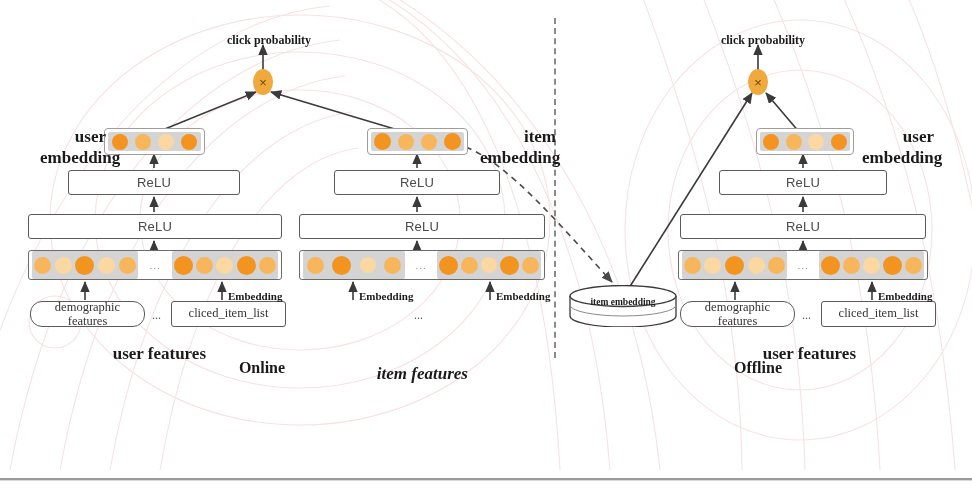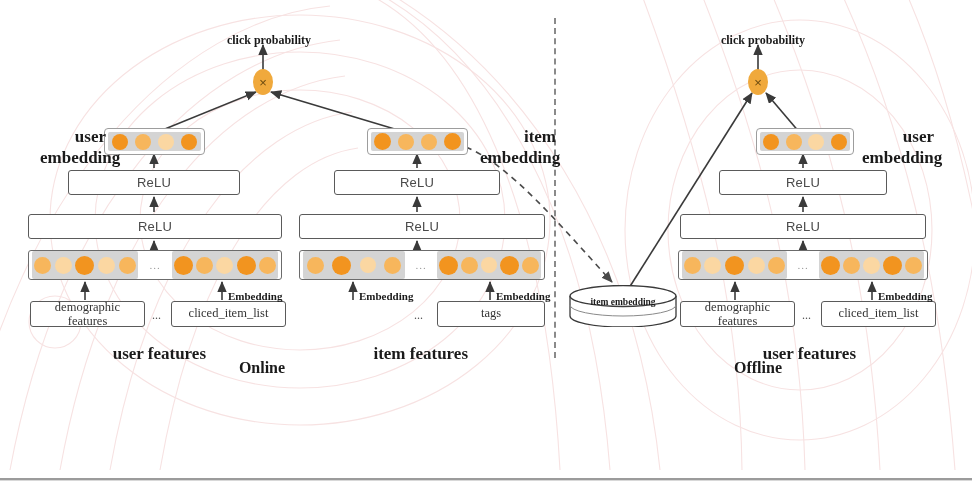--- a/index.html
+++ b/index.html
@@ -51,21 +51,21 @@
     letter-spacing: .2px;
     color: #4a4a4a;
   }
   .feature-box {
     font-size: 12.5px;
     color: #333333;
     text-align: center;
     line-height: 1.05;
     padding: 0 4px;
   }
-  .feature-box.two-line { line-height: 1.15; }
+  .feature-box.two-line { line-height: 1.15; border-radius: 12px; }
 
   
   .emb-strip {
     border: 1.3px solid #6b6b6b;
     border-radius: 3px;
     background: #ffffff;
     display: flex;
     align-items: center;
     padding: 0 3px;
   }
@@ -345,23 +345,22 @@
     </div>
   </div>
 
   <div class="label label-small-bold" style="left:359px; top:290px;">Embedding</div>
 
   <div class="label label-small-bold" style="left:496px; top:290px;">Embedding</div>
 
 
   <div class="label" style="left:414px; top:308px; font-size:12px; color:#555;">...</div>
 
-  <div class="node box feature-box" style="left:437px; top:301px; width:108px; height:26px;">tags</div>
-
-  <div class="label label-bold" style="left:372px; top:343px; width:96px;">item features</div>
+
+  <div class="label label-bold" style="left:372px; top:363px; width:96px;font-style:italic;">item features</div>
 
   <div class="label label-section" style="left:212px; top:359px; width:100px; text-align:center;">Online</div>
 
   <div class="cylinder" style="left:568px; top:285px; width:110px; height:42px;">
     <svg width="110" height="42" viewBox="0 0 110 42" xmlns="http://www.w3.org/2000/svg">
       <path d="M2,11 L2,31 A53,11 0 0 0 108,31 L108,11" fill="#ffffff" stroke="#3a3a3a" stroke-width="1.3"></path>
       <ellipse cx="55" cy="11" rx="53" ry="10.5" fill="#ffffff" stroke="#3a3a3a" stroke-width="1.3"></ellipse>
       <path d="M2,20 A53,11 0 0 0 108,20" fill="none" stroke="#8a8a8a" stroke-width="1"></path>
     </svg>
     <div class="cyl-label" style="top:12px;">item embedding</div>

